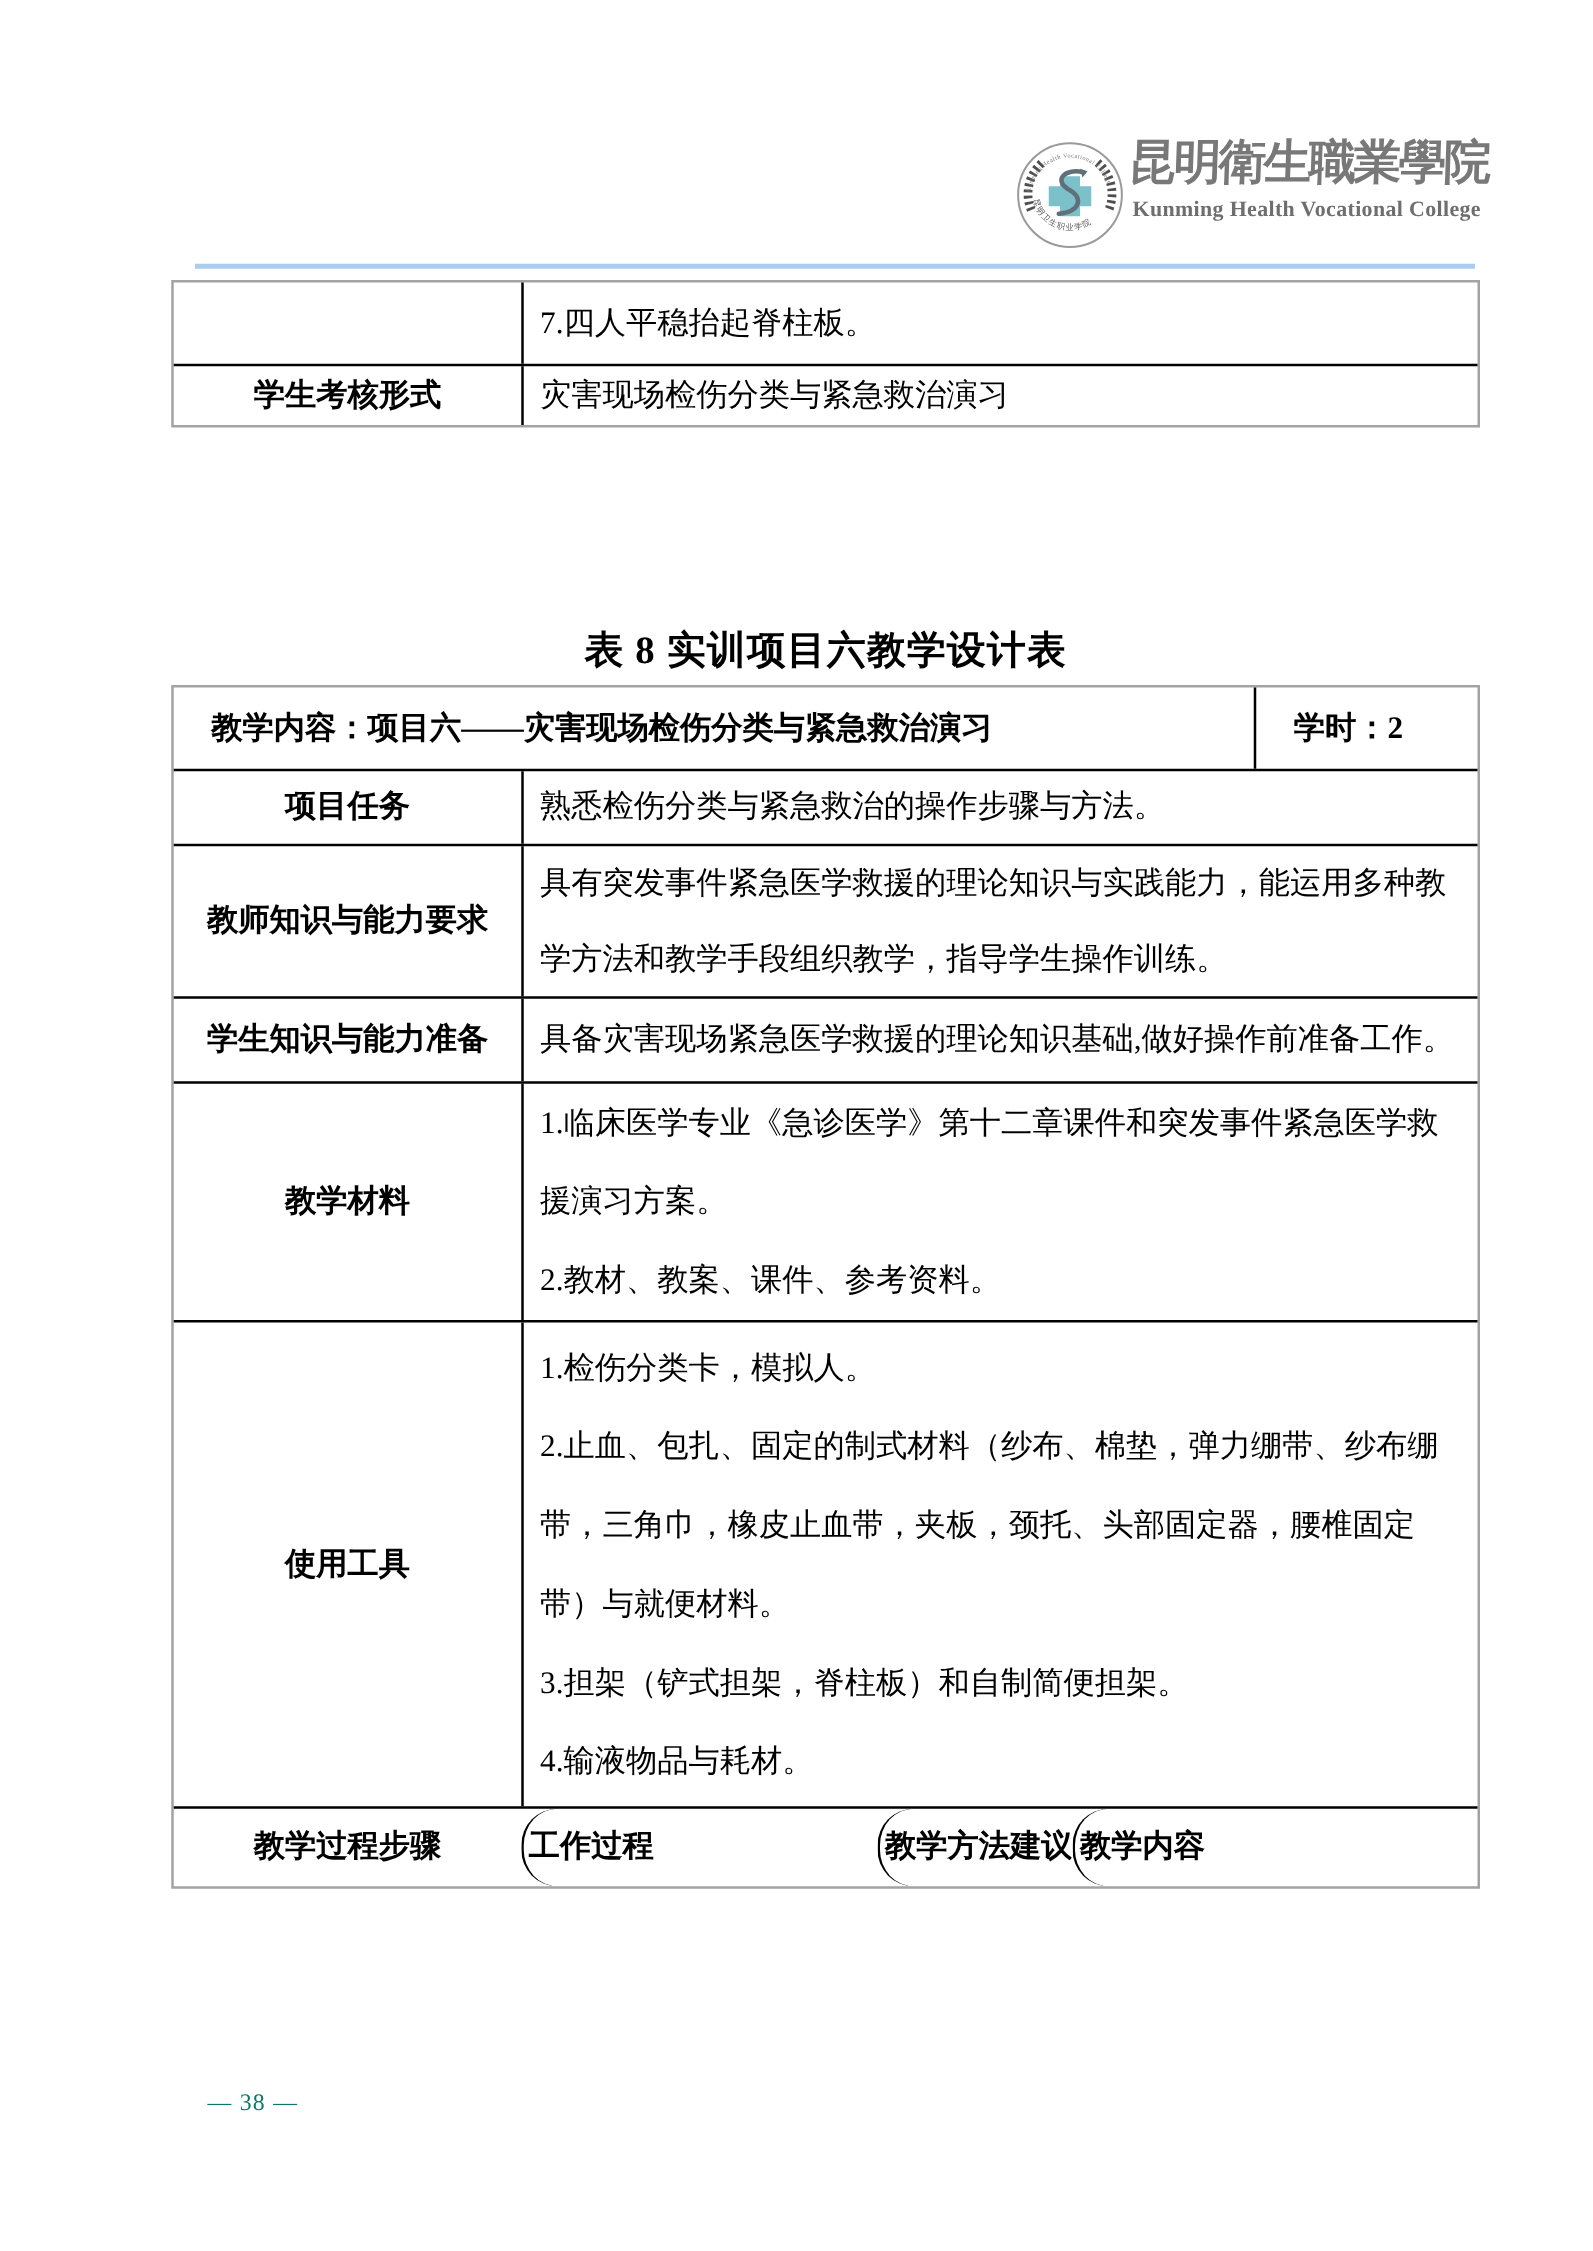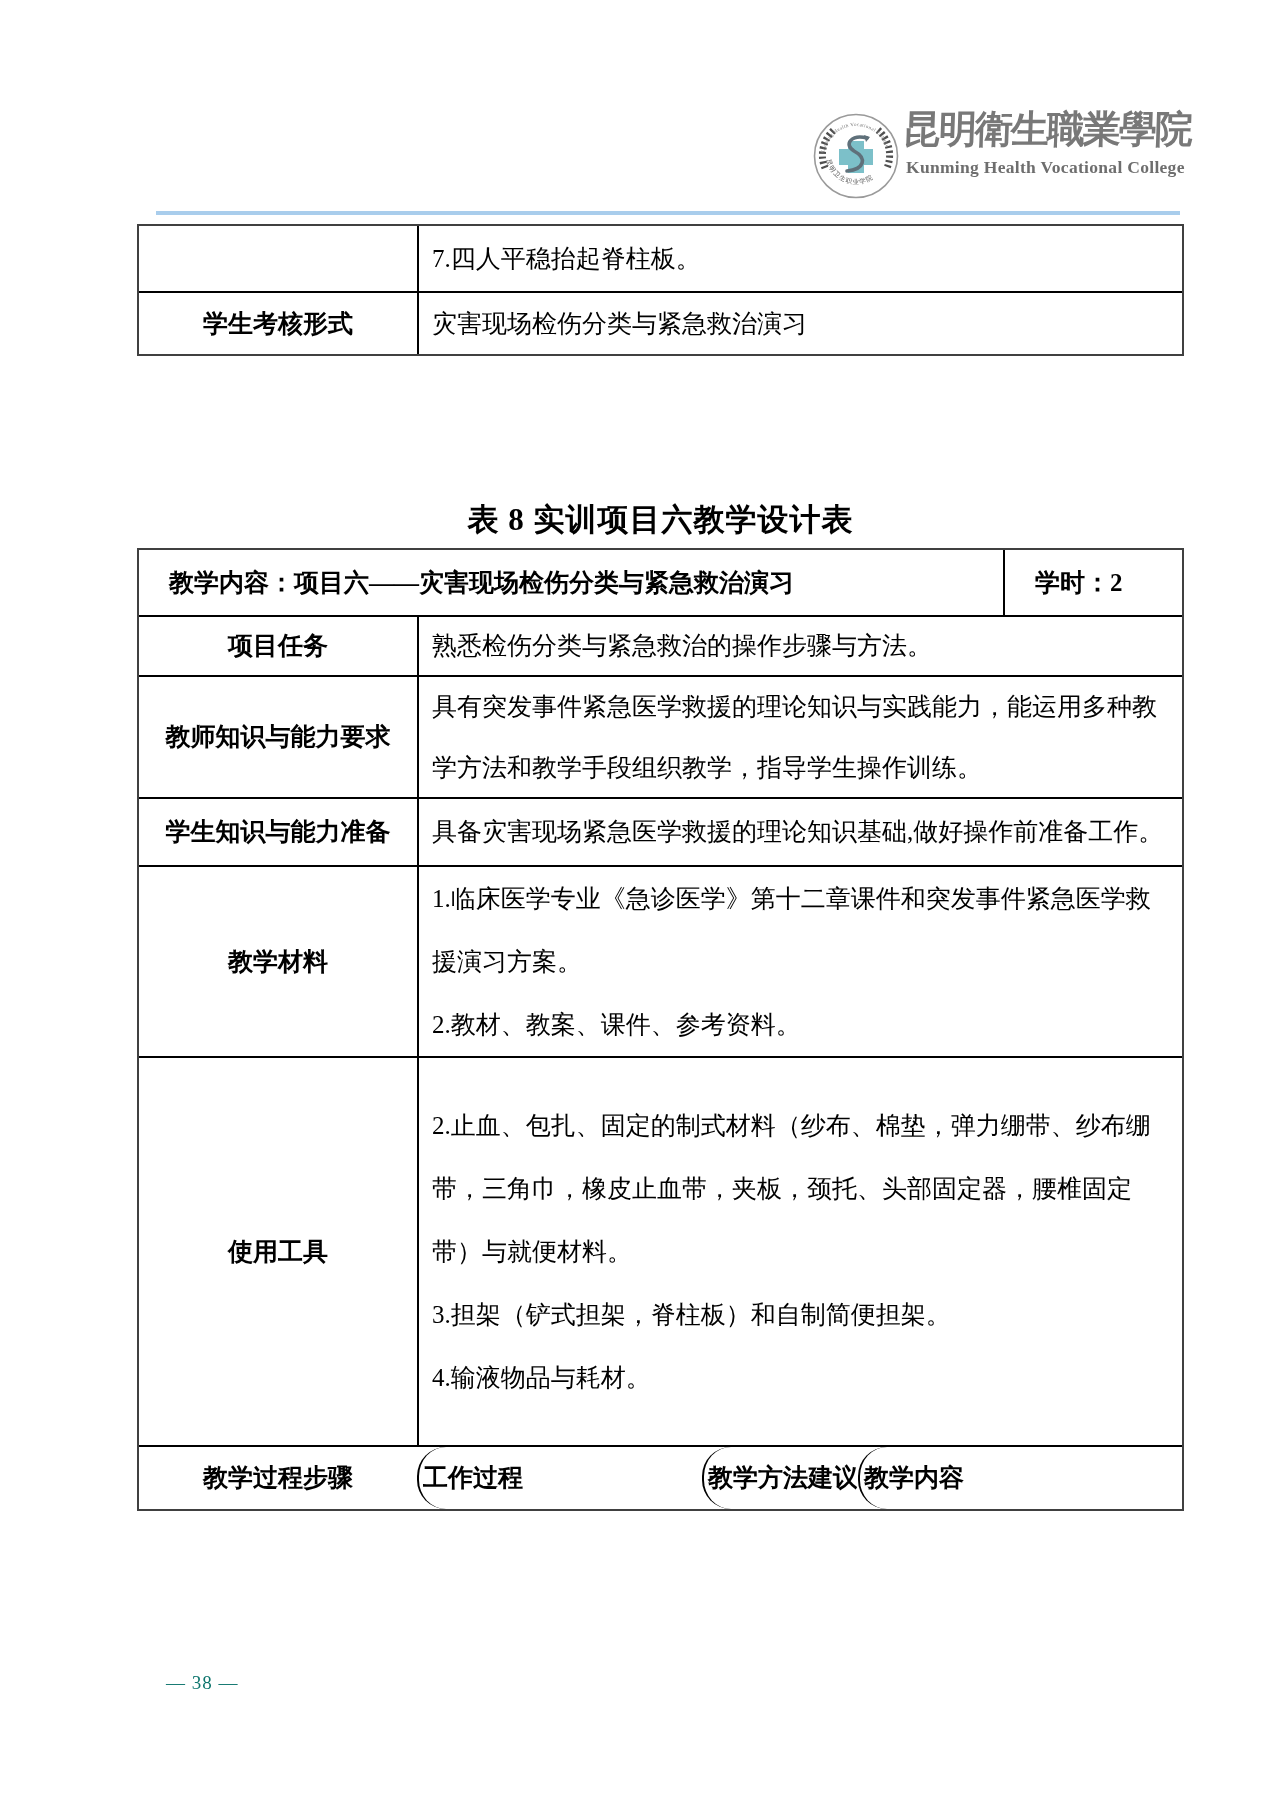--- a/index.html
+++ b/index.html
@@ -24,21 +24,21 @@
     font-size:17.5px;font-weight:bold;color:#6e6e6e;letter-spacing:0.3px;
     font-family:"Liberation Serif","DejaVu Serif",serif;white-space:nowrap;
   }
   .header-rule{
     position:absolute;left:156px;top:211px;width:1024px;height:4px;
     background:#a9cdec;
   }
   
   .tbl{
     position:absolute;left:137px;width:1047px;
-    border:2px solid #404040;box-sizing:border-box;
+    border:2px solid #a3a3a3;box-sizing:border-box;
     font-size:25px;line-height:1.25;
   }
   .tbl-top{top:224px;}
   .tbl-main{top:548px;}
   .mrow{display:flex;box-sizing:border-box;border-top:2px solid #000;}
   .mrow:first-child{border-top:none;}
   .cell{box-sizing:border-box;display:flex;align-items:center;overflow:hidden;}
   .cell + .cell{border-left:2px solid #000;}
   .label{
     width:278px;flex:0 0 278px;justify-content:center;text-align:center;
@@ -91,21 +91,21 @@
     <div class="header-rule"></div>
   </div>
 
   <div class="tbl tbl-top">
     <div class="mrow" style="height:65px">
       <div class="cell label"></div>
       <div class="cell content">
         <span>7.四人平稳抬起脊柱板。</span>
       </div>
     </div>
-    <div class="mrow" style="height:63px">
+    <div class="mrow" style="height:49px">
       <div class="cell label">学生考核形式</div>
       <div class="cell content">
         <span>灾害现场检伤分类与紧急救治演习</span>
       </div>
     </div>
   </div>
 
   <div class="tbl-title">表 8 实训项目六教学设计表</div>
 
   <div class="tbl tbl-main">
@@ -141,20 +141,21 @@
       <div class="cell label">教学材料</div>
       <div class="cell content col">
         <p>1.临床医学专业《急诊医学》第十二章课件和突发事件紧急医学救援演习方案。</p>
         <p>2.教材、教案、课件、参考资料。</p>
       </div>
     </div>
 
     <div class="mrow" style="height:389px">
       <div class="cell label">使用工具</div>
       <div class="cell content col">
+        <p>1.检伤分类卡，模拟人。</p>
         <p>2.止血、包扎、固定的制式材料（纱布、棉垫，弹力绷带、纱布绷带，三角巾，橡皮止血带，夹板，颈托、头部固定器，腰椎固定带）与就便材料。</p>
         <p>3.担架（铲式担架，脊柱板）和自制简便担架。</p>
         <p>4.输液物品与耗材。</p>
       </div>
     </div>
 
     <div class="mrow" style="height:64px">
       <div class="cell proc-first" style="flex:0 0 278px">教学过程步骤</div>
       <div class="cell proc" style="flex:0 0 285px">工作过程</div>
       <div class="cell proc">教学方法建议</div>

